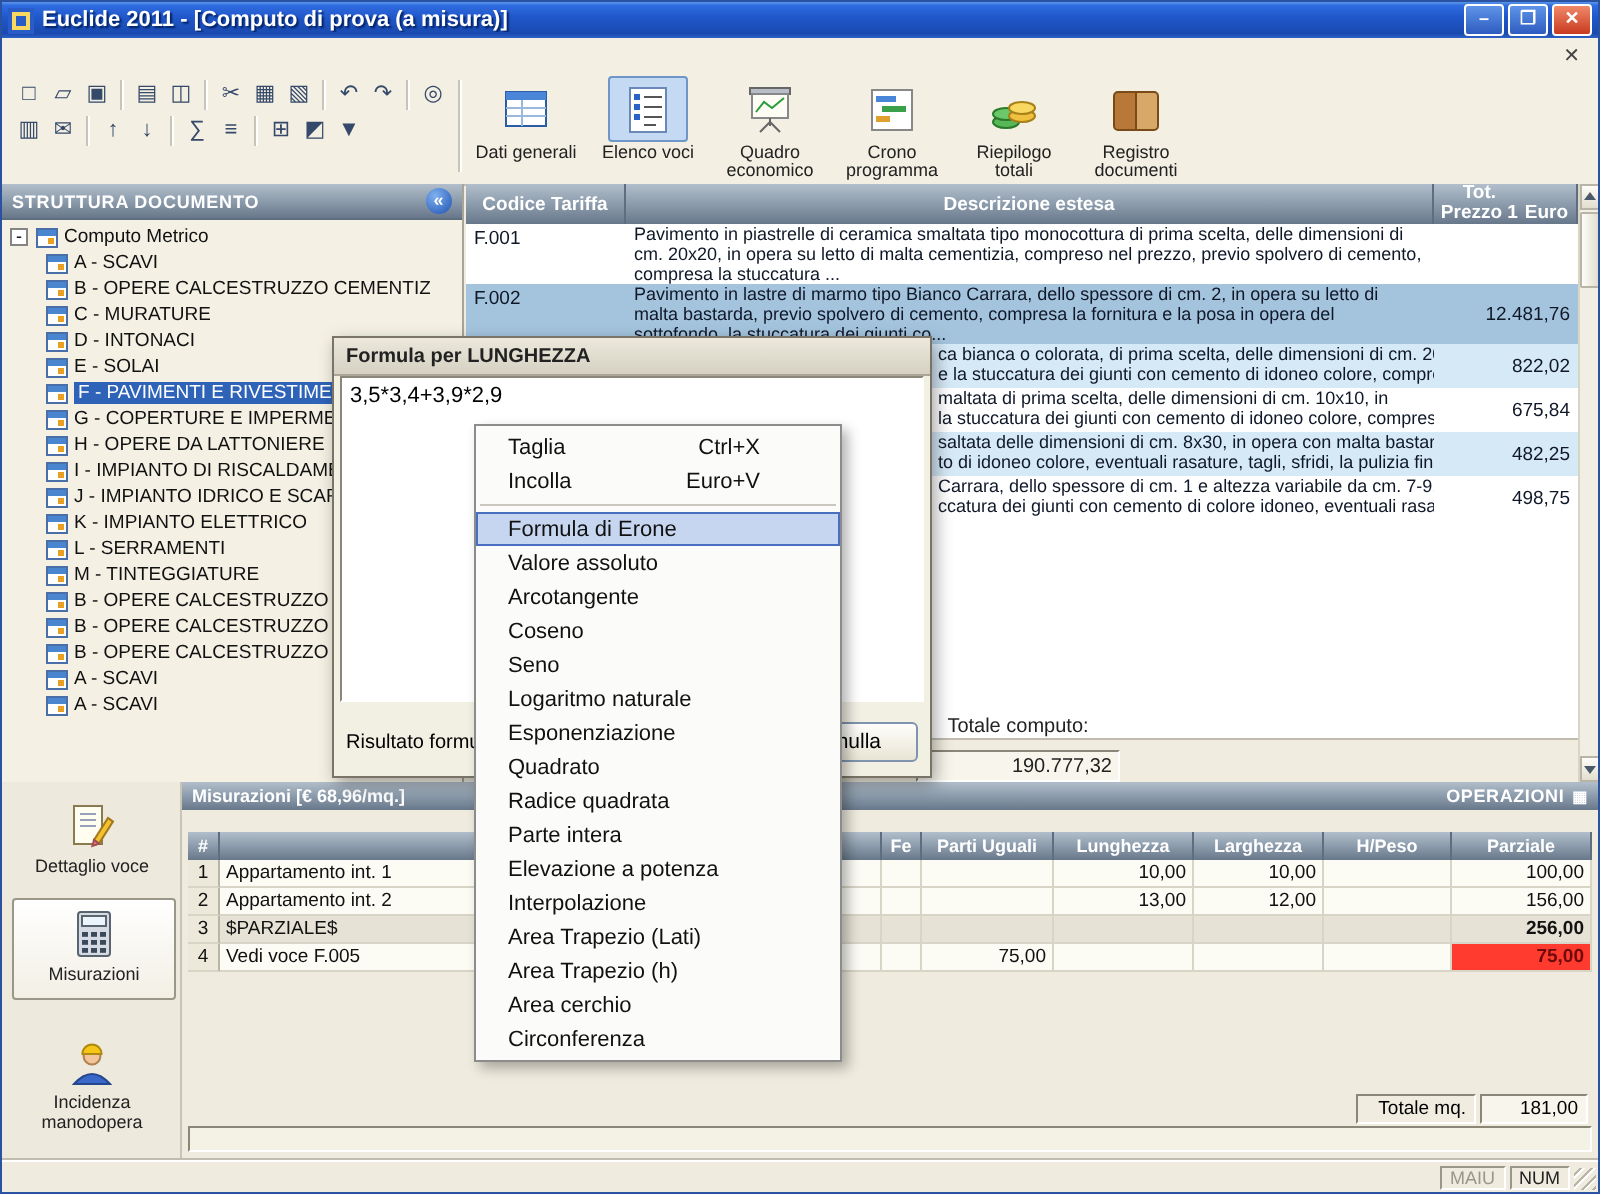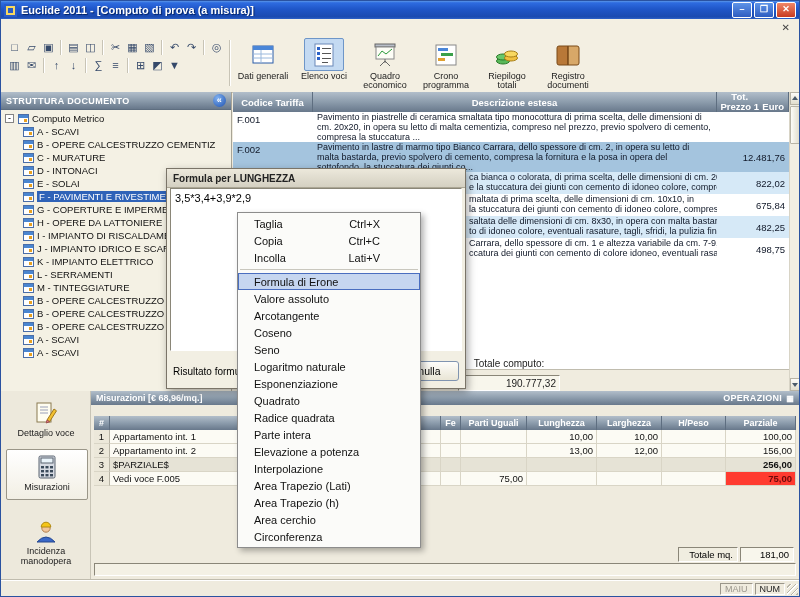--- a/index.html
+++ b/index.html
@@ -558,26 +558,22 @@
       <span class="dlg-btn">Annulla</span>
     </div>
   </div>
 
   <div class="ctx" id="ctx-items">
       <div class="mitem">
         <span class="mlabel">Taglia</span>
         <span class="mshort">Ctrl+X</span>
       </div>
       <div class="mitem">
-        <span class="mlabel">Copia</span>
-        <span class="mshort">Ctrl+C</span>
-      </div>
-      <div class="mitem">
         <span class="mlabel">Incolla</span>
-        <span class="mshort">Lati+V</span>
+        <span class="mshort">Euro+V</span>
       </div>
       <div class="msep"></div>
       <div class="mitem hi">
         <span class="mlabel">Formula di Erone</span>
       </div>
       <div class="mitem">
         <span class="mlabel">Valore assoluto</span>
       </div>
       <div class="mitem">
         <span class="mlabel">Arcotangente</span>

